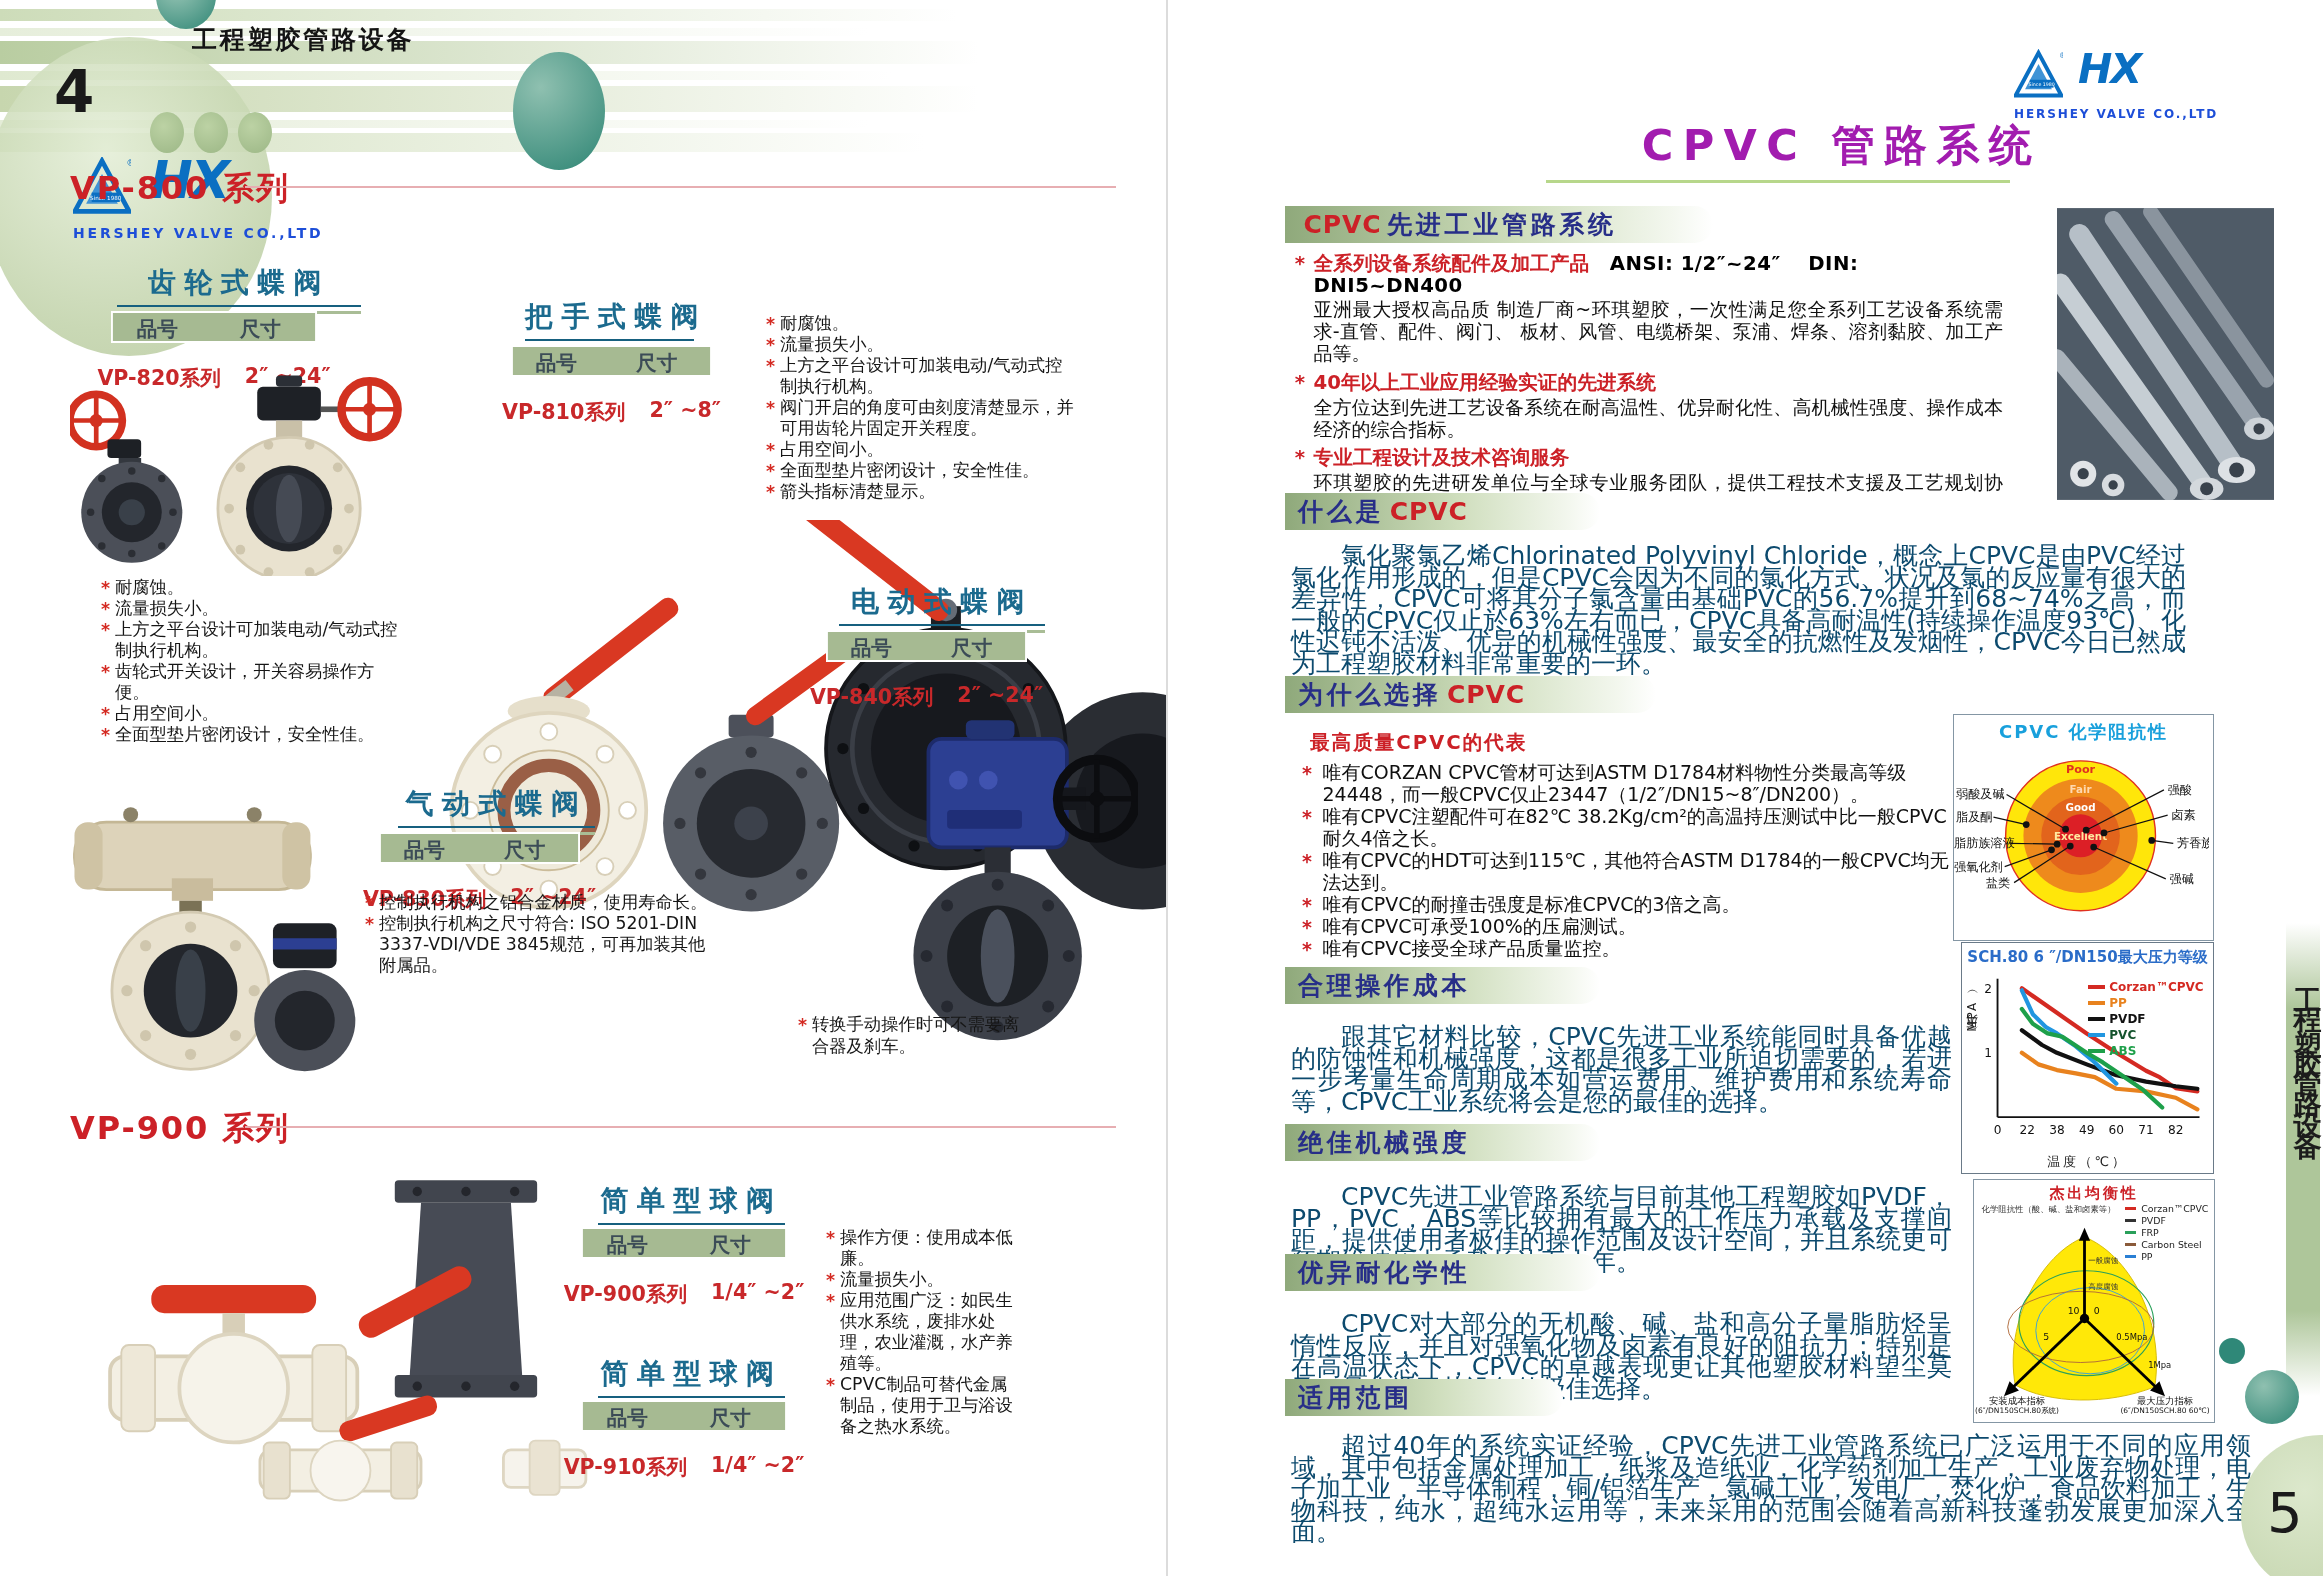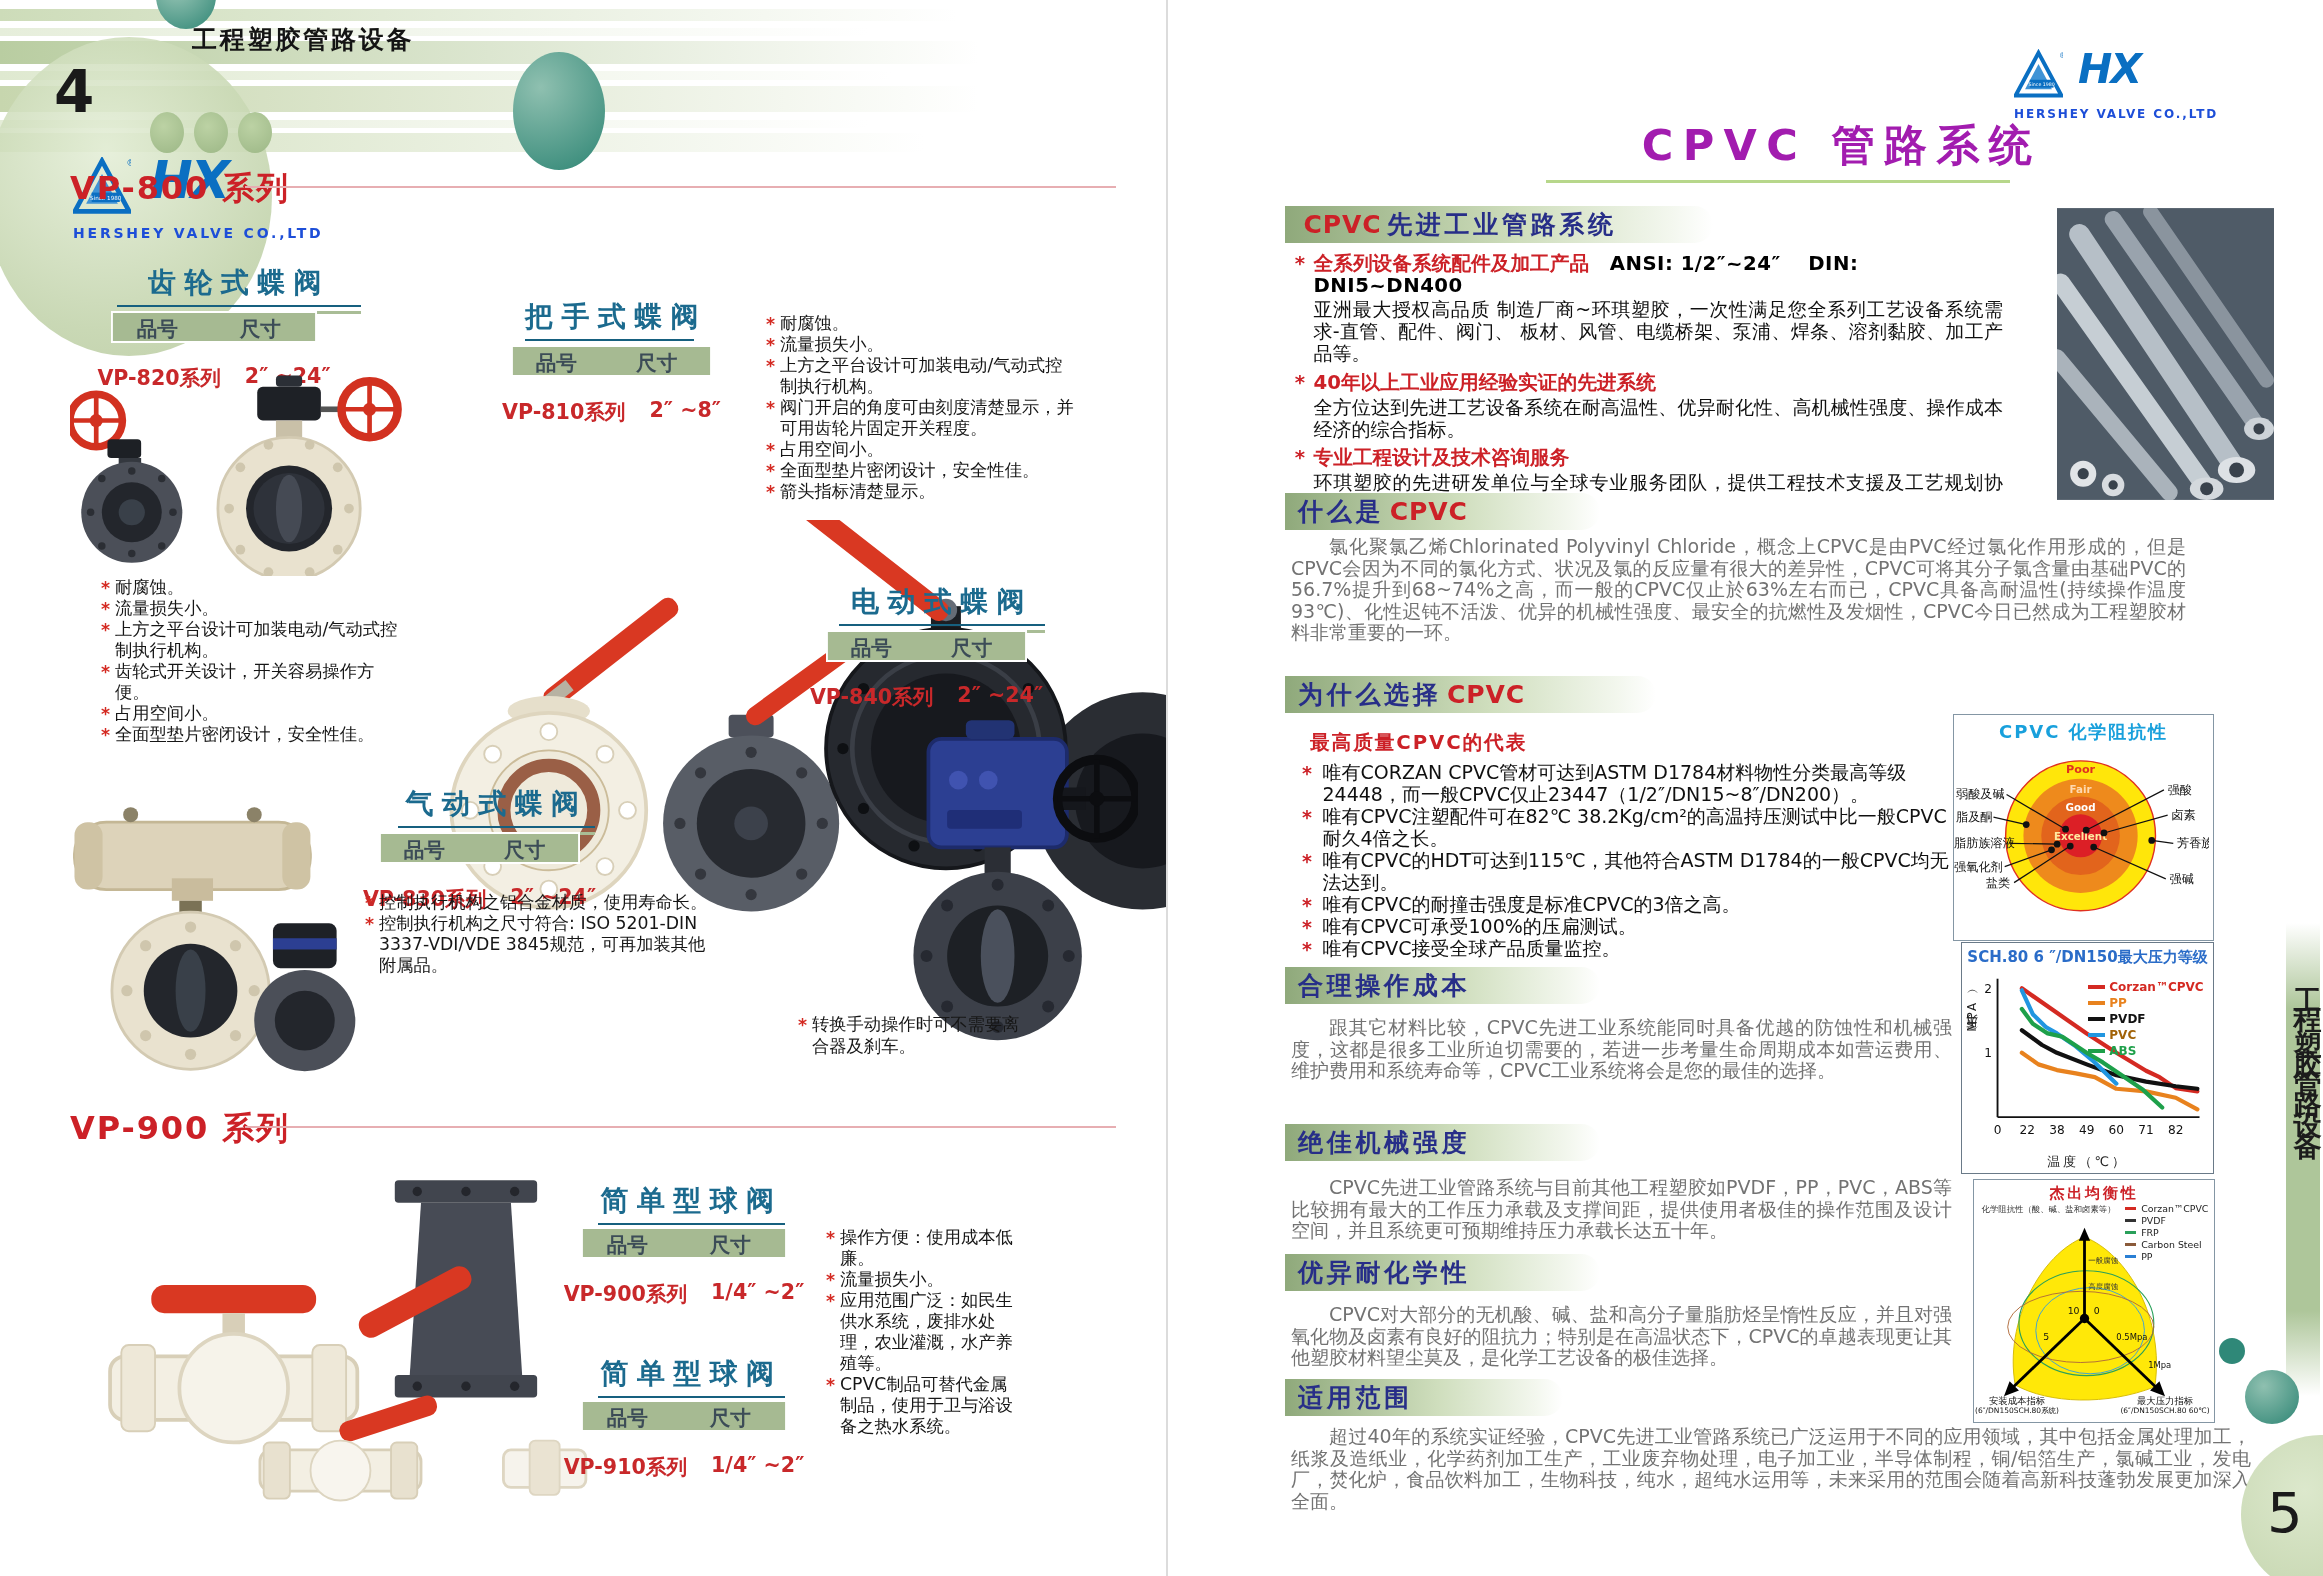--- a/index.html
+++ b/index.html
@@ -35,21 +35,21 @@
   .note{position:absolute;font-size:17.3px;line-height:21.5px;color:#161616;padding-left:14px;}
   .note::before{content:"*";position:absolute;left:0;top:0.9px;color:#d42a22;font-weight:bold;}
   
   .r-title{position:absolute;font:bold 43px "DejaVu Sans",sans-serif;color:#a21caf;letter-spacing:9.4px;text-align:center;white-space:nowrap;}
   .green-rule{position:absolute;height:2.8px;background:#b7d78b;}
   .rbar{position:absolute;height:37px;border-radius:0 19px 19px 0;
         background:linear-gradient(90deg,#8fa97b,#cfdebd 55%,#f3f7ee 90%,#ffffff);
         display:flex;align-items:center;padding:0 20.6px 0 13px;
         font:bold 25px "DejaVu Serif","Liberation Serif",serif;color:#272e88;letter-spacing:3.7px;white-space:nowrap;}
   .rbar .accent{color:#cc2127;font-family:"DejaVu Sans",sans-serif;letter-spacing:0.9px;margin:0 5.6px;}
-  .rpara{position:absolute;font-size:19px;line-height:21.5px;color:#737373;text-indent:2em;text-align:justify;}
+  .rpara{position:absolute;font-size:25px;line-height:21.5px;color:#0c4a6e;text-indent:2em;text-align:justify;margin-top:9px;}
   .s1block{position:absolute;font-size:19px;line-height:22px;color:#101010;}
   .s1block .h{color:#cc2127;font-weight:bold;font-size:19.7px;margin-top:7.5px;position:relative;padding-left:22.5px;}
   .s1block .h::before{content:"*";position:absolute;left:3.7px;top:0;color:#cc2127;}
   .s1block .h .spec-inline{color:#000;margin-left:20.6px;font-size:19.7px;letter-spacing:0.5px;}
   .s1block .b{margin:1.9px 0 2.8px 22.5px;text-align:justify;}
   .why-sub{position:absolute;color:#cc2127;font-size:19.7px;font-weight:bold;letter-spacing:1.9px;}
   .why{position:absolute;font-size:19px;line-height:22px;color:#101010;}
   .why li{position:relative;padding-left:22.5px;margin:0;}
   .why li::before{content:"*";position:absolute;left:1.9px;top:0.9px;color:#cc2127;font-weight:bold;}
   
@@ -534,21 +534,21 @@
         <div class="leg-row">
           <span class="leg-mark" style="background: rgb(232, 130, 30);"></span>
           <span style="color: rgb(232, 130, 30);">PP</span>
         </div>
         <div class="leg-row">
           <span class="leg-mark" style="background: rgb(17, 17, 17);"></span>
           <span style="color: rgb(17, 17, 17);">PVDF</span>
         </div>
         <div class="leg-row">
           <span class="leg-mark" style="background: rgb(33, 150, 224);"></span>
-          <span style="color: #a16207;">PVC</span>
+          <span style="color: #14532d;">PVC</span>
         </div>
         <div class="leg-row">
           <span class="leg-mark" style="background: rgb(30, 160, 74);"></span>
           <span style="color: rgb(30, 160, 74);">ABS</span>
         </div>
       </div>
   </div>
 
   <div class="chart-box" style="left:1973px;top:1179px;width:240px;height:242px;">
     <div class="chart-title" style="margin-top:3.7px;font-size:15px;color:#cc2127;letter-spacing:2.8px;">杰出均衡性</div>

